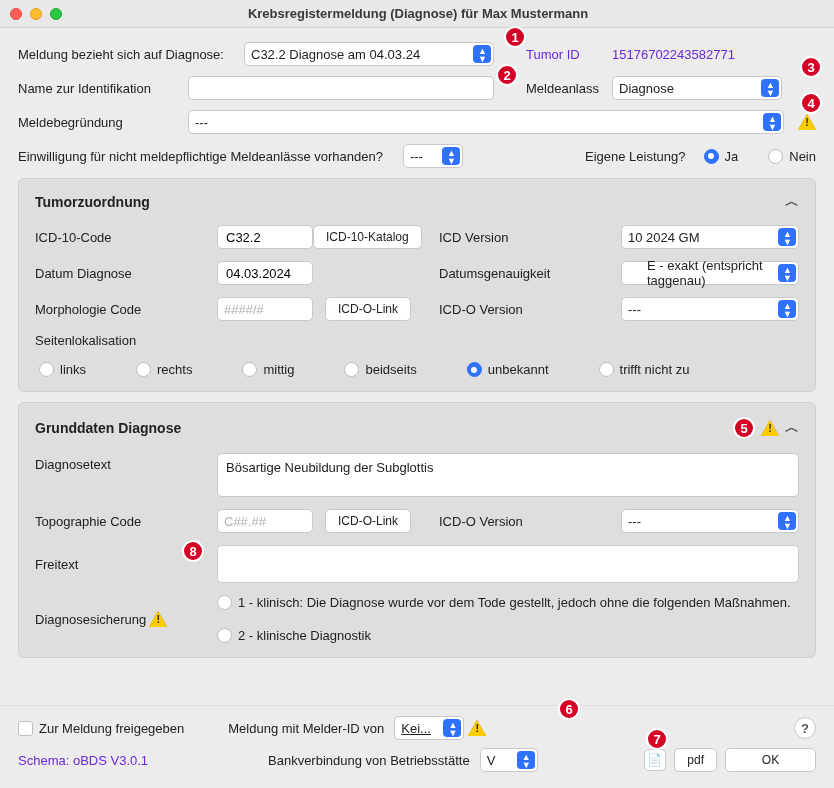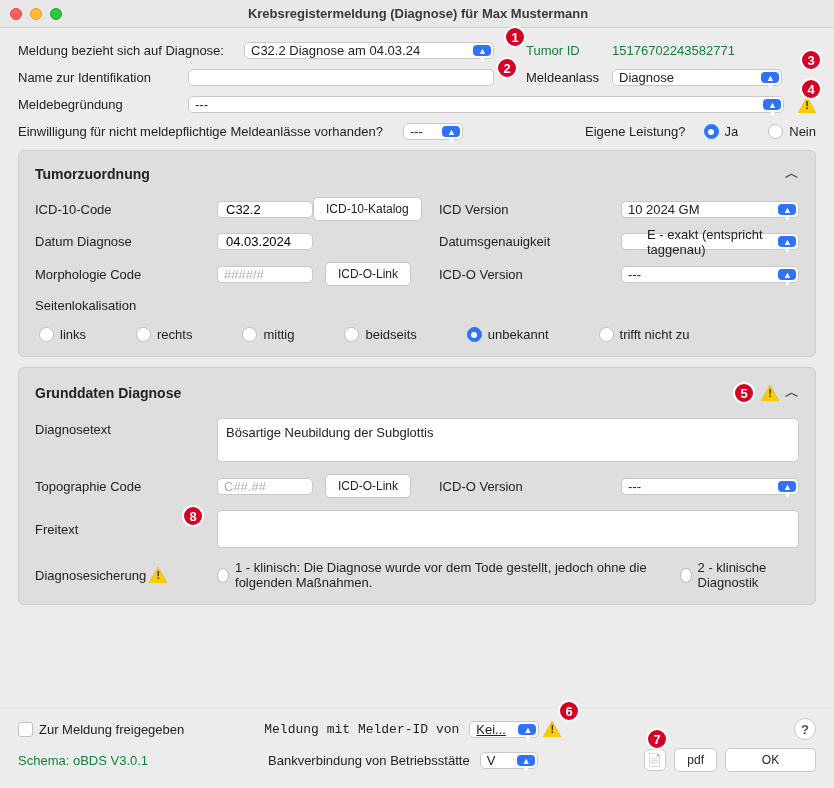--- a/index.html
+++ b/index.html
@@ -35,21 +35,21 @@
   
   .row { display: flex; align-items: center; margin-bottom: 10px; position: relative;}
   .row .label { flex: 0 0 auto; }
   .row .spacer { flex: 1; }
 
   
   .select, .input, .textinput {
     background: #fff;
     border: 1px solid #c9c9c9;
     border-radius: 5px;
-    height: 17px;
+    height: 24px;
     font-size: 13px;
     padding: 0 6px;
     display: inline-flex;
     align-items: center;
     position: relative;
   }
   .select { padding-right: 22px; }
   .select::after {
     content: "";
     position: absolute;
@@ -79,21 +79,21 @@
     border: 1px solid #c8c8c8;
     border-radius: 5px;
     height: 24px;
     padding: 0 12px;
     display: inline-flex;
     align-items: center;
     font-size: 12px;
     cursor: default;
   }
 
-  .muted { color: #15803d; }
+  .muted { color: #6d28d9; }
 
   
   .radio { display: inline-flex; align-items: center; gap: 6px;}
   .radio .dot {
     width: 15px; height: 15px; border-radius: 50%;
     border: 1px solid #bdbdbd; background: #fff;
     display: inline-flex; align-items: center; justify-content: center;
   }
   .radio.on .dot { background: #2f72ff; border-color: #2f72ff;}
   .radio.on .dot::after { content:""; width: 6px; height: 6px; border-radius: 50%; background:#fff; }
@@ -346,41 +346,41 @@
         <span>Freitext</span>
       </div>
       <div class="textarea wide" style="min-height:38px; position:relative;">
         <span class="num" style="left:-36px; top:-6px;">8</span>
       </div>
 
       <div style="display:flex; align-items:center; gap:3px;">
         <span>Diagnosesicherung</span>
         <span class="warn"></span>
       </div>
-      <div class="wide" style="display:flex; gap:18px;">
+      <div class="wide" style="display:flex; flex-direction:column; gap:18px;">
         <label class="radio">
             <span class="dot"></span>
             <span>1 - klinisch: Die Diagnose wurde vor dem Tode gestellt, jedoch ohne die folgenden Maßnahmen.</span>
           </label>
         <label class="radio">
             <span class="dot"></span>
             <span>2 - klinische Diagnostik</span>
           </label>
       </div>
     </div>
   </div>
 
 </div>
 
 <div class="bottom">
   <div class="row" style="margin-bottom:8px;">
     <span class="chk"></span>
     <span style="margin-left:6px;">Zur Meldung freigegeben</span>
 
-    <span style="margin-left:80px;font-family:Liberation Mono, monospace;">Meldung mit Melder-ID von</span>
+    <span style="margin-left:44px;">Meldung mit Melder-ID von</span>
     <div class="select" style="width:70px; margin-left:10px;text-decoration:underline;">
       <span>Kei...</span>
         <span class="arrows">▲<br>▼</span>
     </div>
     <span class="warn" style="margin-left:4px;"></span>
     <span class="num" style="left:540px; top:-18px;">6</span>
 
     <span class="spacer"></span>
     <span class="help-circle">?</span>
   </div>

